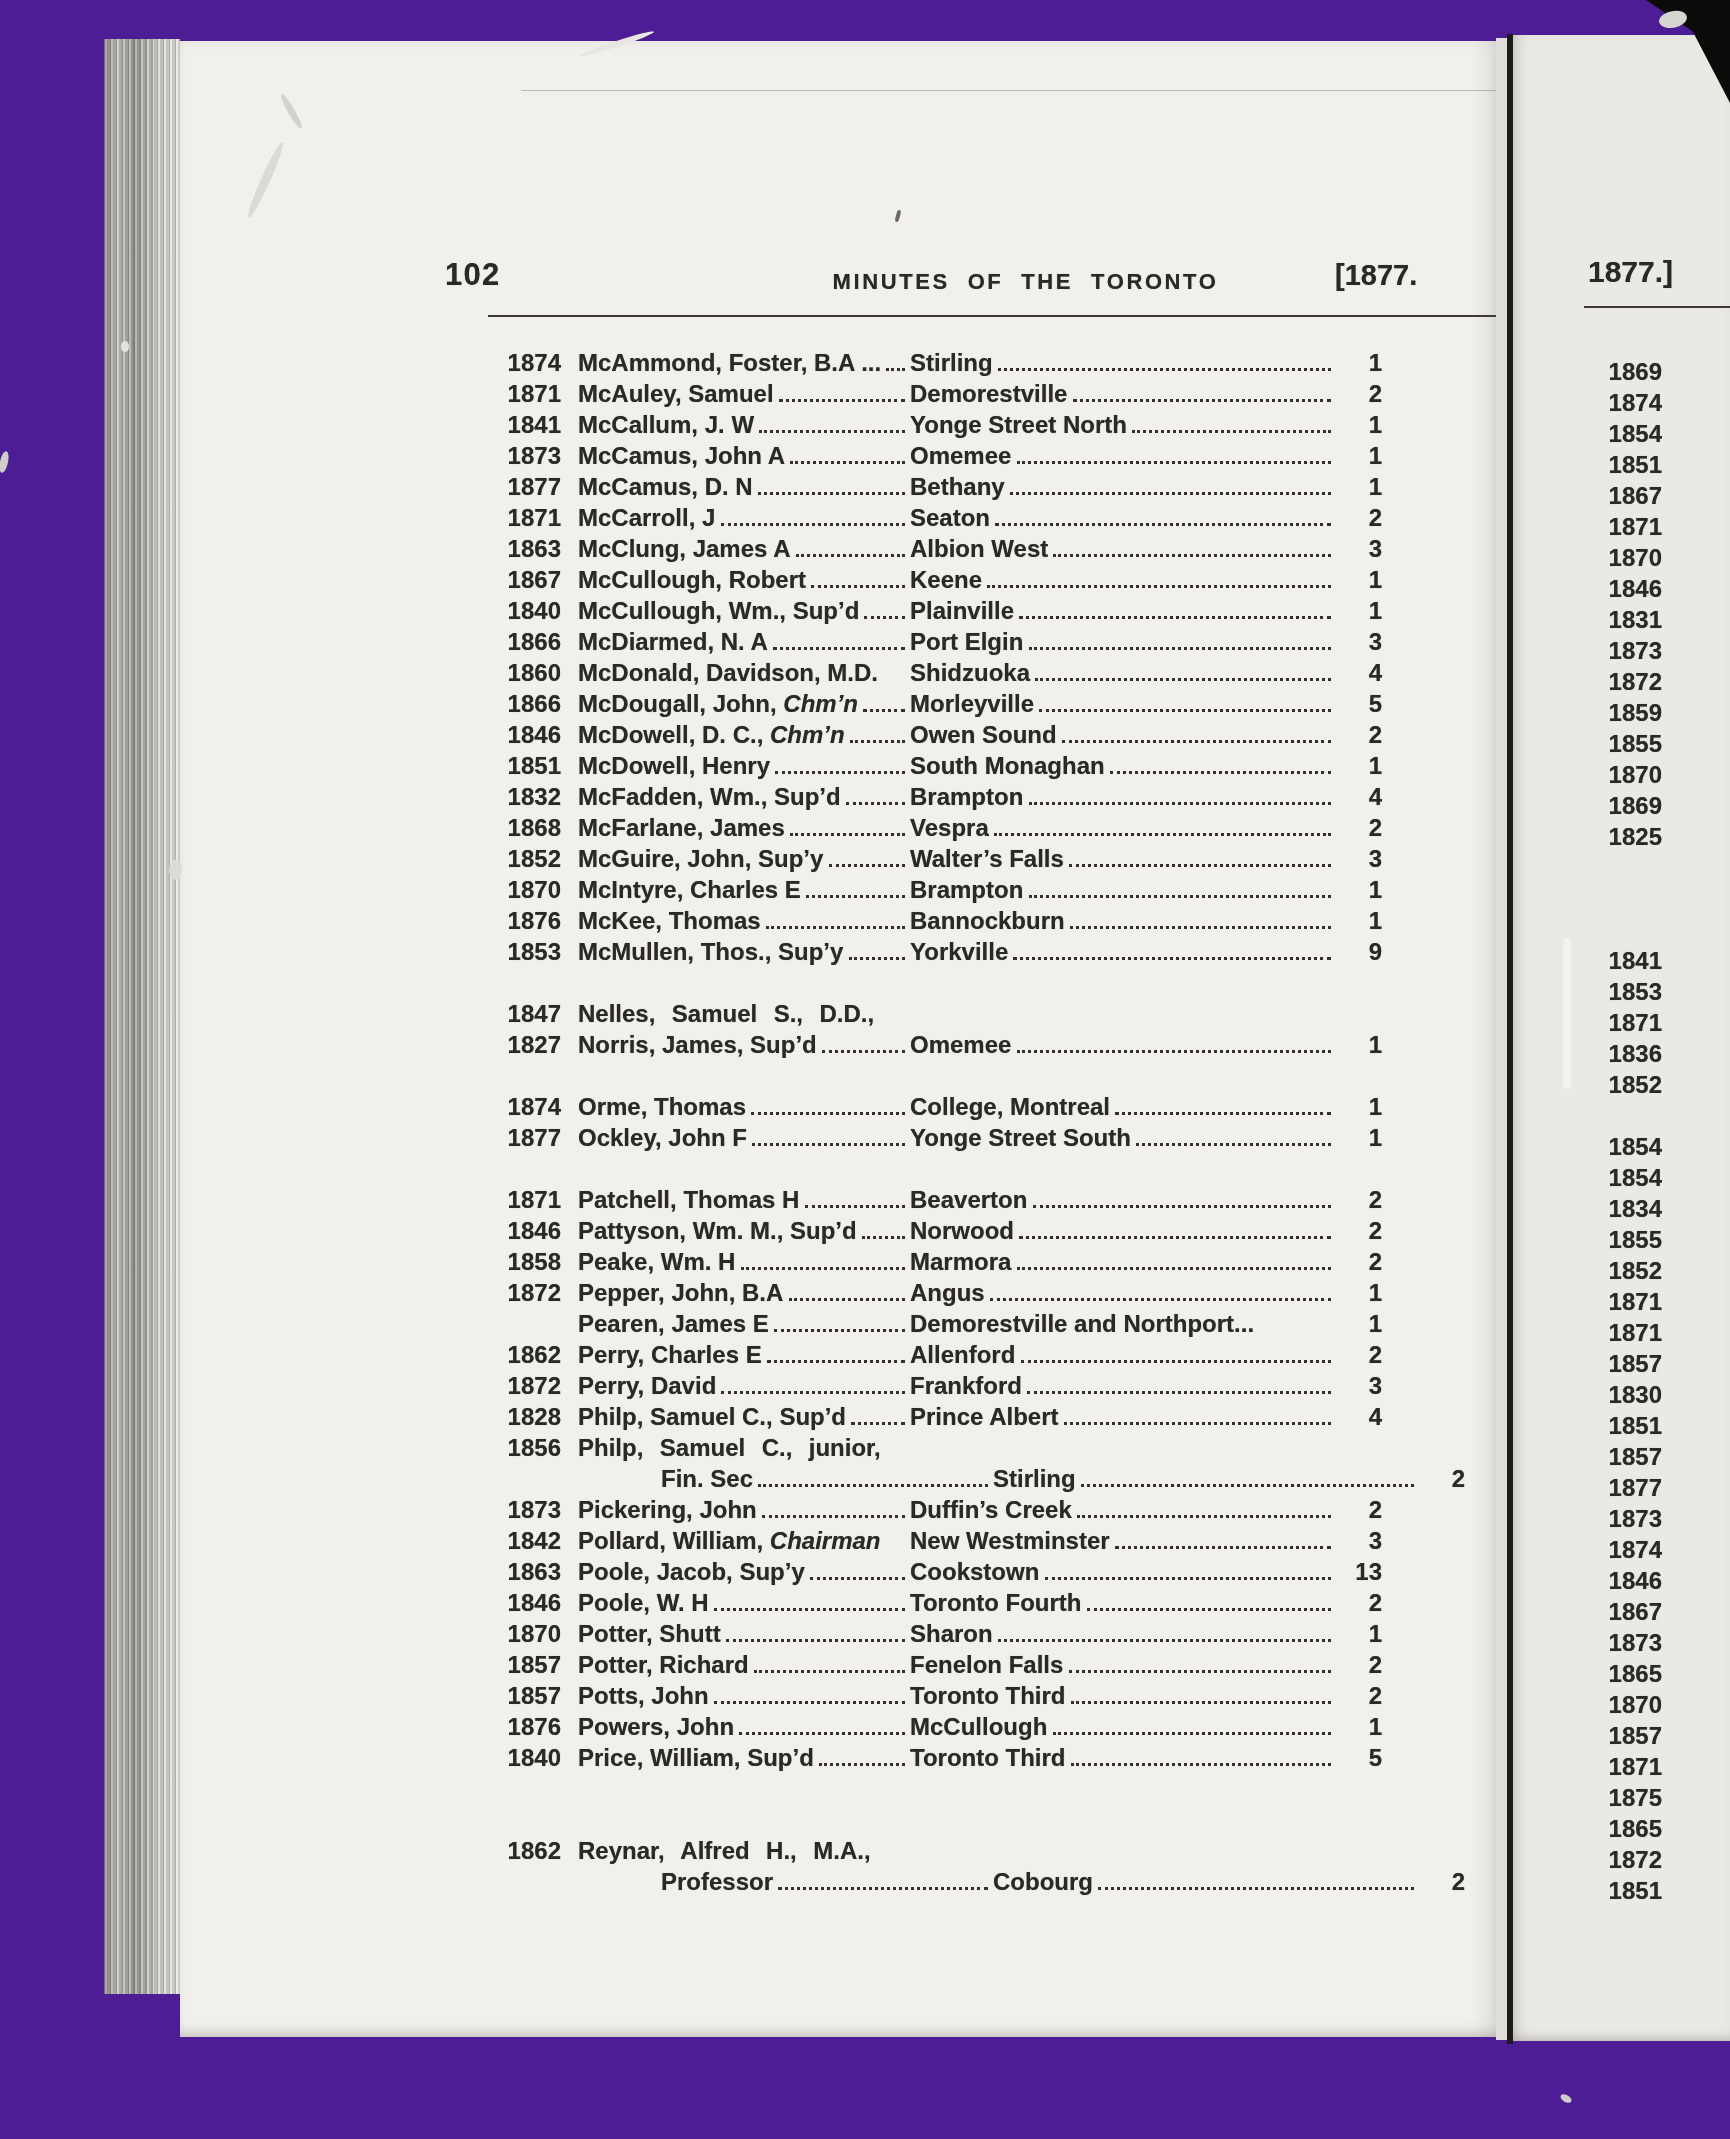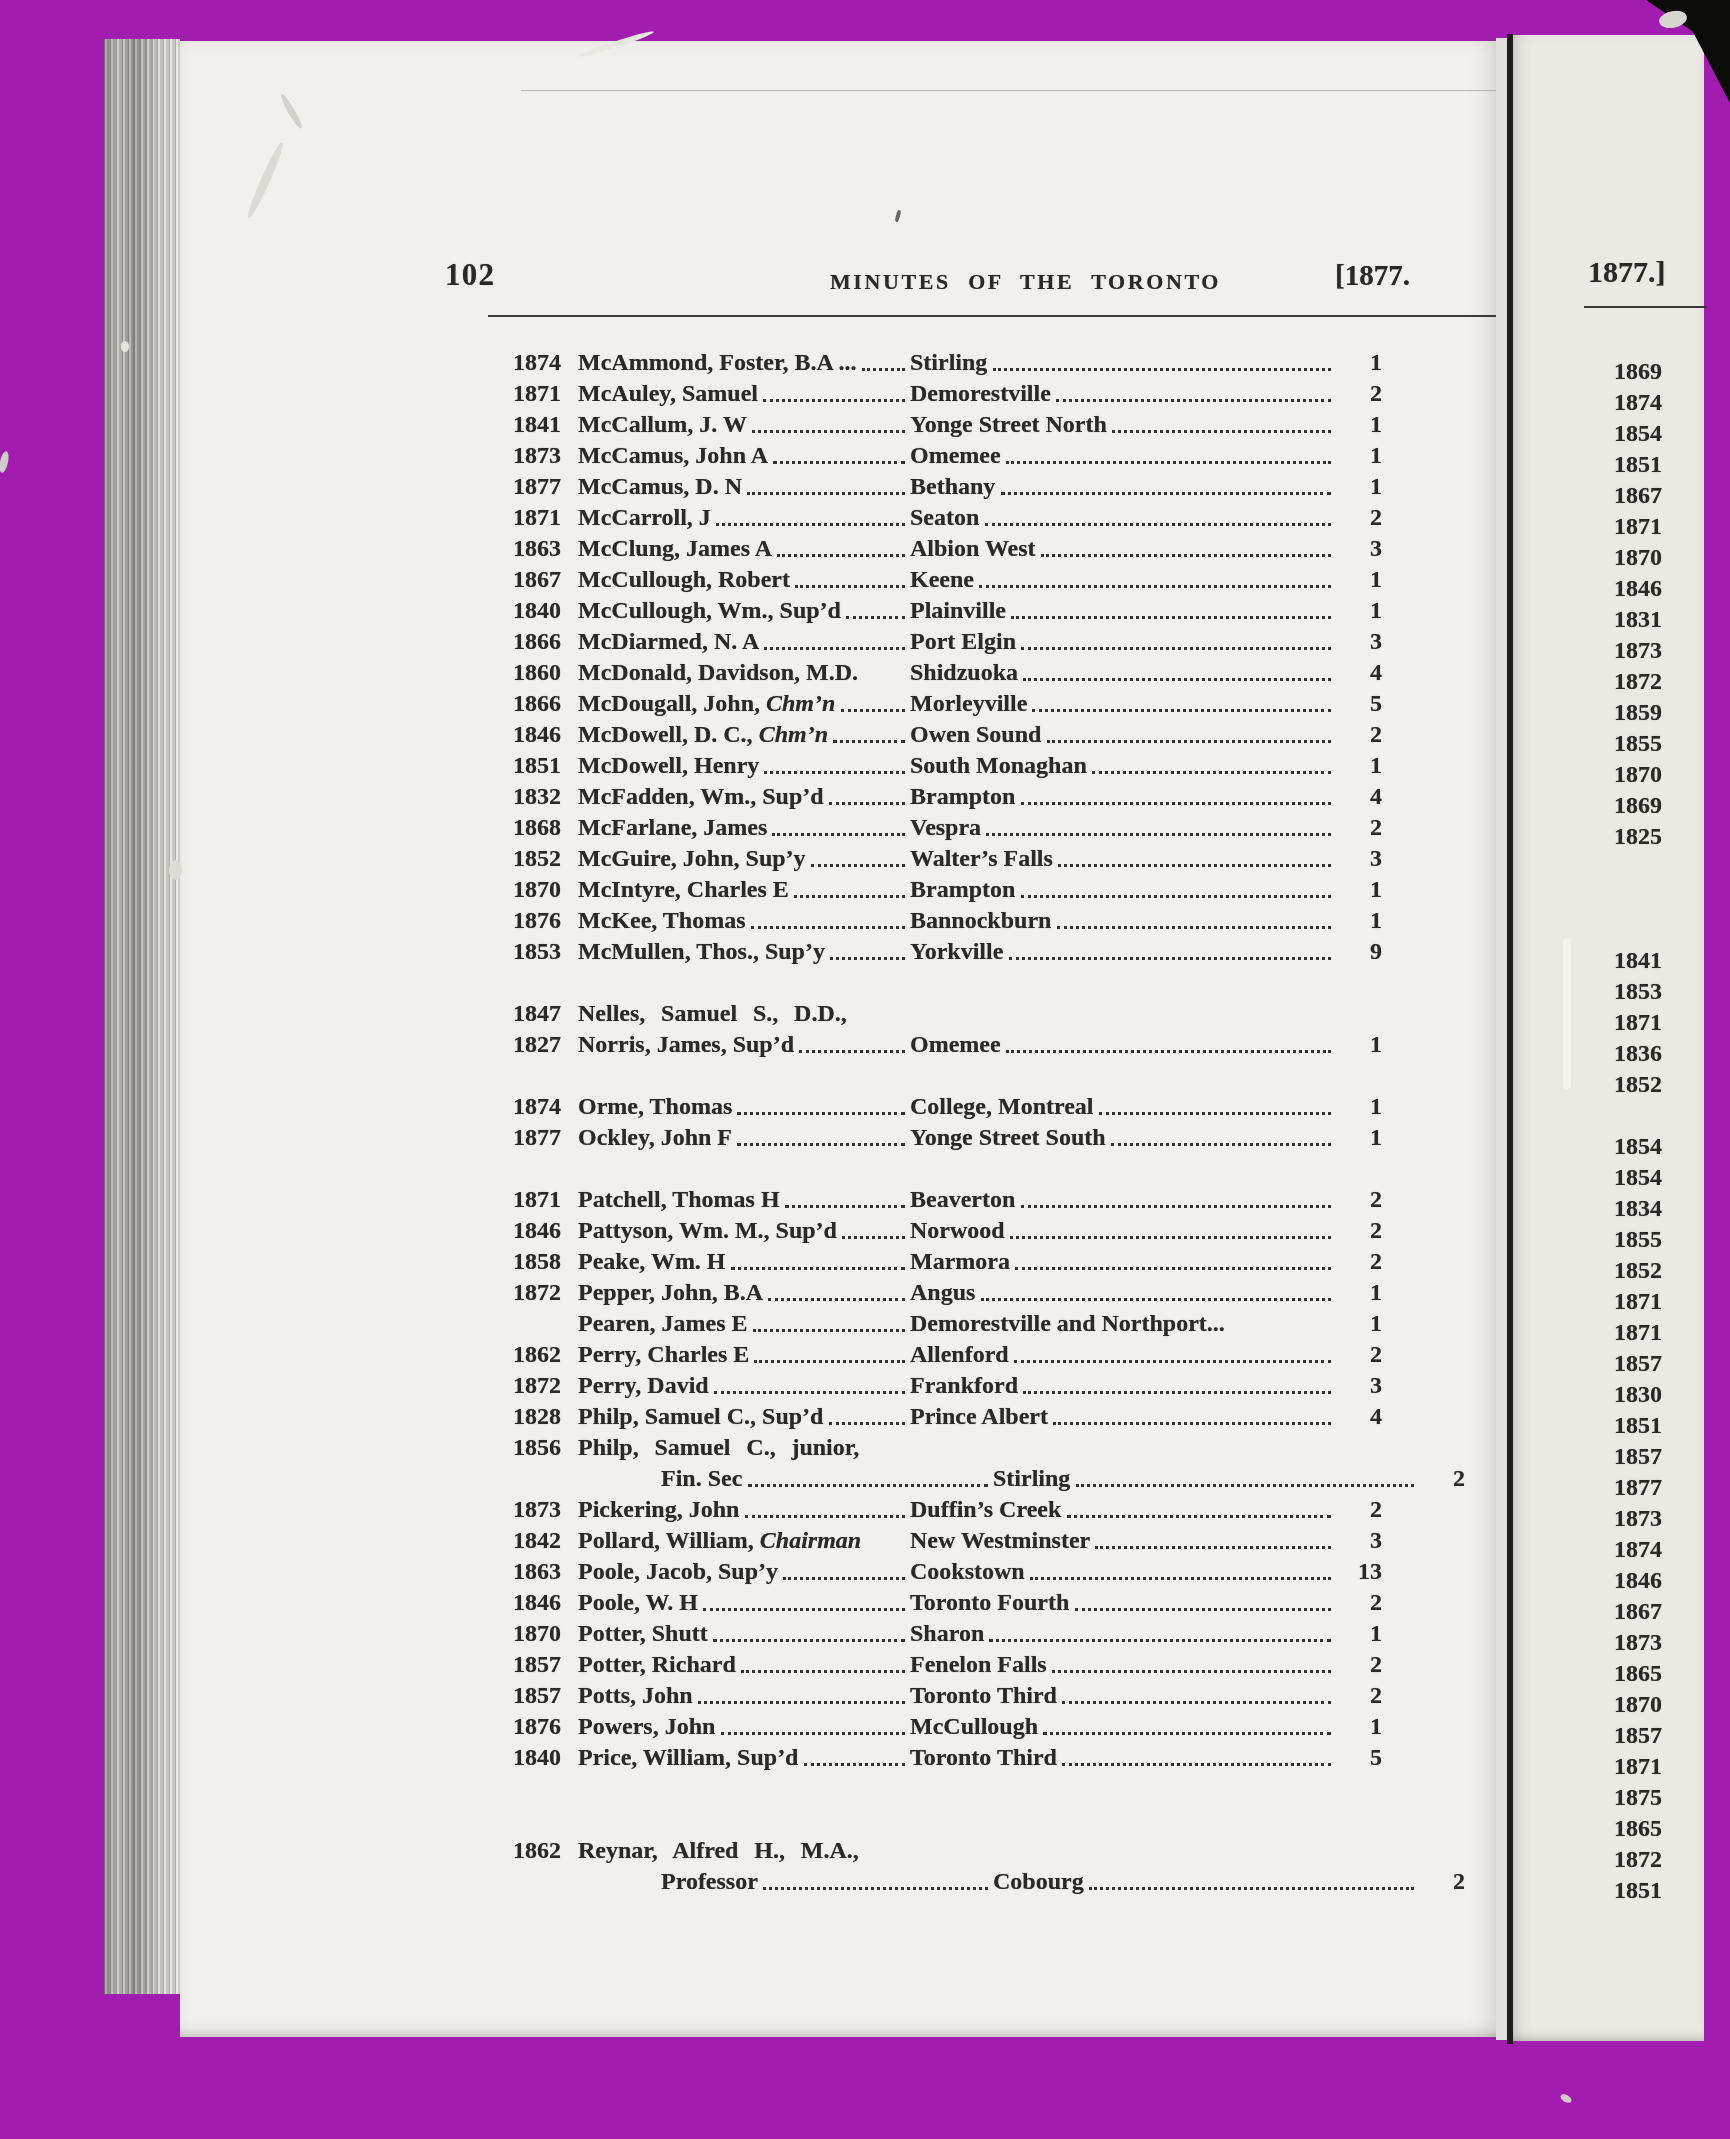--- a/index.html
+++ b/index.html
@@ -1,32 +1,32 @@
 <!DOCTYPE html>
 <html style="font-size:10.5px"><head>
 <meta charset="utf-8">
 <style>
   html,body{margin:0;padding:0;background:#000;}
-  #canvas{position:relative;width:1731px;height:2140px;background:#a21caf;overflow:hidden;
-          font-family:Liberation Serif, serif;color:#2b2926;}
+  #canvas{position:relative;width:1731px;height:2140px;background:#4c1d95;overflow:hidden;
+          font-family:Liberation Sans, sans-serif;color:#2b2926;}
   
   #page-stack{position:absolute;left:104px;top:39px;width:76px;height:1955px;
     background:
       repeating-linear-gradient(90deg, rgba(30,30,28,.28) 0 1.3px, rgba(255,255,255,.18) 1.3px 3.3px, rgba(60,60,58,.18) 3.3px 5.9px),
       linear-gradient(90deg,#8f8e8a 0%, #c9c8c3 18%, #a3a29d 40%, #d9d8d3 68%, #eceae5 100%);
   }
   
   #page-left{position:absolute;left:180px;top:41px;width:1322px;height:1996px;background:#f1f0ec;
     box-shadow:inset -19.7px 0 26px -14.4px rgba(70,62,50,.28), inset 0 -9.2px 14.4px -9.2px rgba(60,55,45,.35);}
   #underpage-edge{position:absolute;left:341px;top:49px;width:1154px;height:1.3px;background:rgba(125,120,110,.45);}
   
   #page-edge-light{position:absolute;left:1496px;top:38px;width:11.8px;height:2002px;background:#dfdeda;}
   #spine-line{position:absolute;left:1507px;top:34px;width:5.9px;height:2010px;background:#1d1c1b;}
   
-  #page-right{position:absolute;left:1513px;top:35px;width:191px;height:2006px;background:#eae9e4;
+  #page-right{position:absolute;left:1513px;top:35px;width:218px;height:2006px;background:#eae9e4;
     box-shadow:inset 10.5px 0 17px -10.5px rgba(70,62,50,.30), inset 0 -7.9px 13px -7.9px rgba(60,55,45,.35);}
   #corner-tr{position:absolute;right:0;top:0;width:85px;height:105px;background:#0b0b0a;
     clip-path:polygon(0 0,100% 0,100% 100%,55% 30%);}
   
   .pageno{position:absolute;left:265px;top:216px;font-size:31px;font-weight:bold;letter-spacing:1.3px;
     text-shadow:0 0 0.7px rgba(35,32,28,.6);}
   .title{position:absolute;left:308px;top:228px;width:1075px;text-align:center;font-size:22px;font-weight:bold;
     letter-spacing:2.6px;word-spacing:9.2px;text-shadow:0 0 0.7px rgba(35,32,28,.6);}
   .hyear{position:absolute;left:1155px;top:218px;font-size:29px;font-weight:bold;text-shadow:0 0 0.7px rgba(35,32,28,.6);}
   .hrule{position:absolute;left:308px;top:274px;width:1074px;height:2px;background:#3d3a36;}

